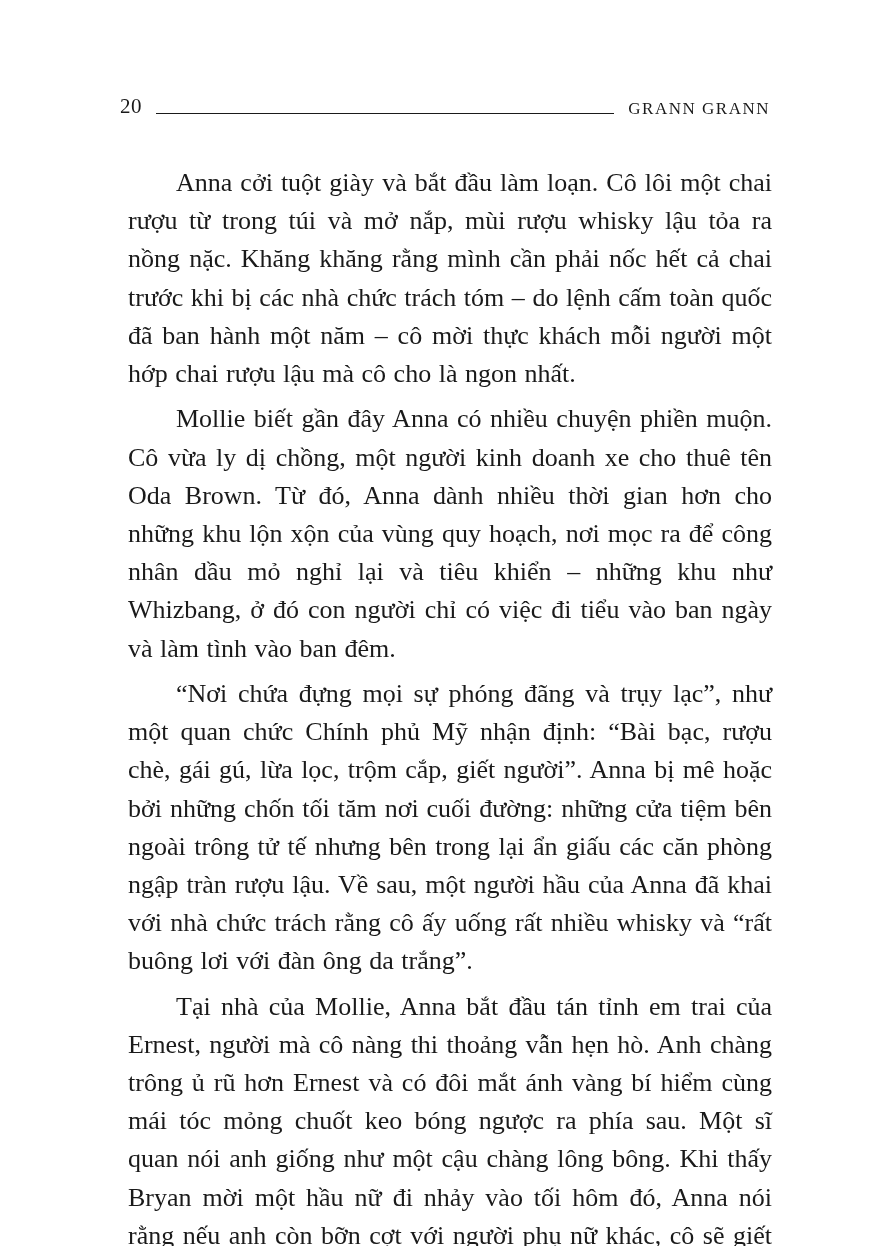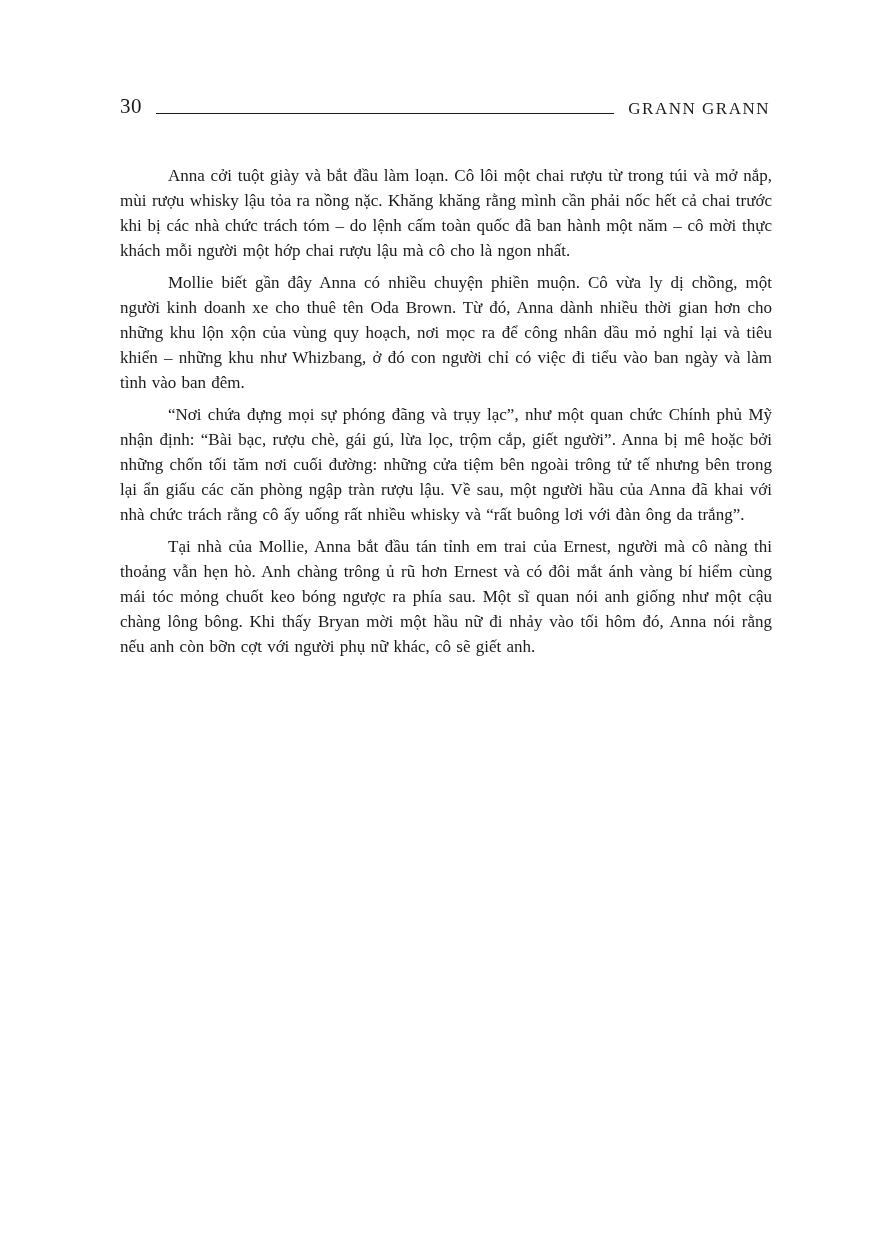--- a/index.html
+++ b/index.html
@@ -44,35 +44,35 @@
     padding-left: 14px;
     letter-spacing: 1.5px;
   }
   .body-text {
     position: absolute;
     top: 164px;
     left: 120px;
     width: 652px;
   }
   .body-text p {
-    margin: 0 0 7px 0;
-    font-size: 17px;
+    margin: 0 0 7px 8px;
+    font-size: 26px;
     line-height: 1.47;
     text-align: justify;
     text-indent: 48px;
     word-spacing: 1px;
   }
 </style>
 </head>
 <body>
 
 <div class="page">
 
   <div class="running-head">
-    <span class="page-number">30</span>
+    <span class="page-number">20</span>
     <span class="head-rule"></span>
     <span class="author-name">GRANN GRANN</span>
   </div>
 
   <div class="body-text">
     <p>Anna cởi tuột giày và bắt đầu làm loạn. Cô lôi một chai rượu từ trong túi và mở nắp, mùi rượu whisky lậu tỏa ra nồng nặc. Khăng khăng rằng mình cần phải nốc hết cả chai trước khi bị các nhà chức trách tóm – do lệnh cấm toàn quốc đã ban hành một năm – cô mời thực khách mỗi người một hớp chai rượu lậu mà cô cho là ngon nhất.</p>
     <p>Mollie biết gần đây Anna có nhiều chuyện phiền muộn. Cô vừa ly dị chồng, một người kinh doanh xe cho thuê tên Oda Brown. Từ đó, Anna dành nhiều thời gian hơn cho những khu lộn xộn của vùng quy hoạch, nơi mọc ra để công nhân dầu mỏ nghỉ lại và tiêu khiển – những khu như Whizbang, ở đó con người chỉ có việc đi tiểu vào ban ngày và làm tình vào ban đêm.</p>
     <p>“Nơi chứa đựng mọi sự phóng đãng và trụy lạc”, như một quan chức Chính phủ Mỹ nhận định: “Bài bạc, rượu chè, gái gú, lừa lọc, trộm cắp, giết người”. Anna bị mê hoặc bởi những chốn tối tăm nơi cuối đường: những cửa tiệm bên ngoài trông tử tế nhưng bên trong lại ẩn giấu các căn phòng ngập tràn rượu lậu. Về sau, một người hầu của Anna đã khai với nhà chức trách rằng cô ấy uống rất nhiều whisky và “rất buông lơi với đàn ông da trắng”.</p>
     <p>Tại nhà của Mollie, Anna bắt đầu tán tỉnh em trai của Ernest, người mà cô nàng thi thoảng vẫn hẹn hò. Anh chàng trông ủ rũ hơn Ernest và có đôi mắt ánh vàng bí hiểm cùng mái tóc mỏng chuốt keo bóng ngược ra phía sau. Một sĩ quan nói anh giống như một cậu chàng lông bông. Khi thấy Bryan mời một hầu nữ đi nhảy vào tối hôm đó, Anna nói rằng nếu anh còn bỡn cợt với người phụ nữ khác, cô sẽ giết anh.</p>
   </div>

